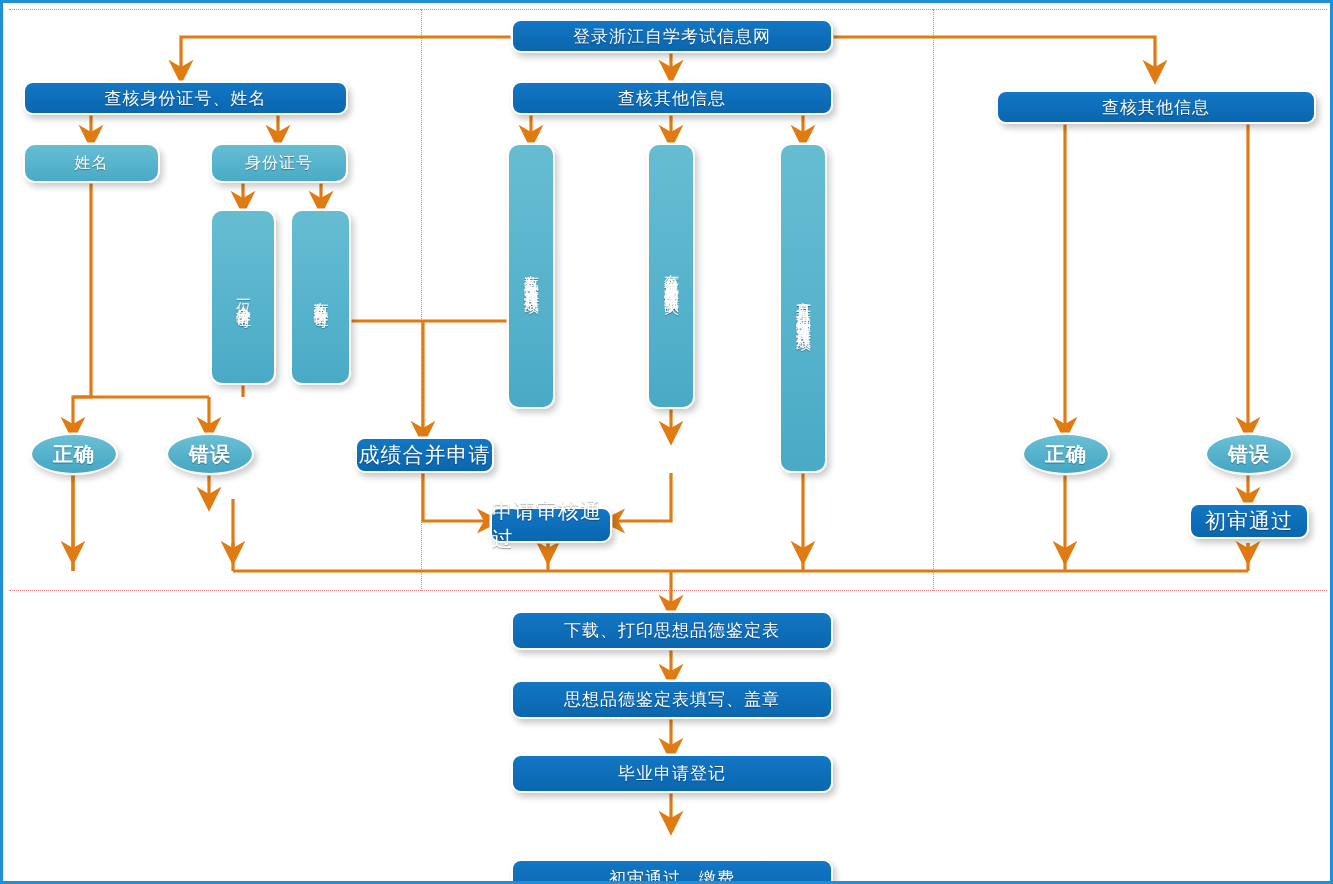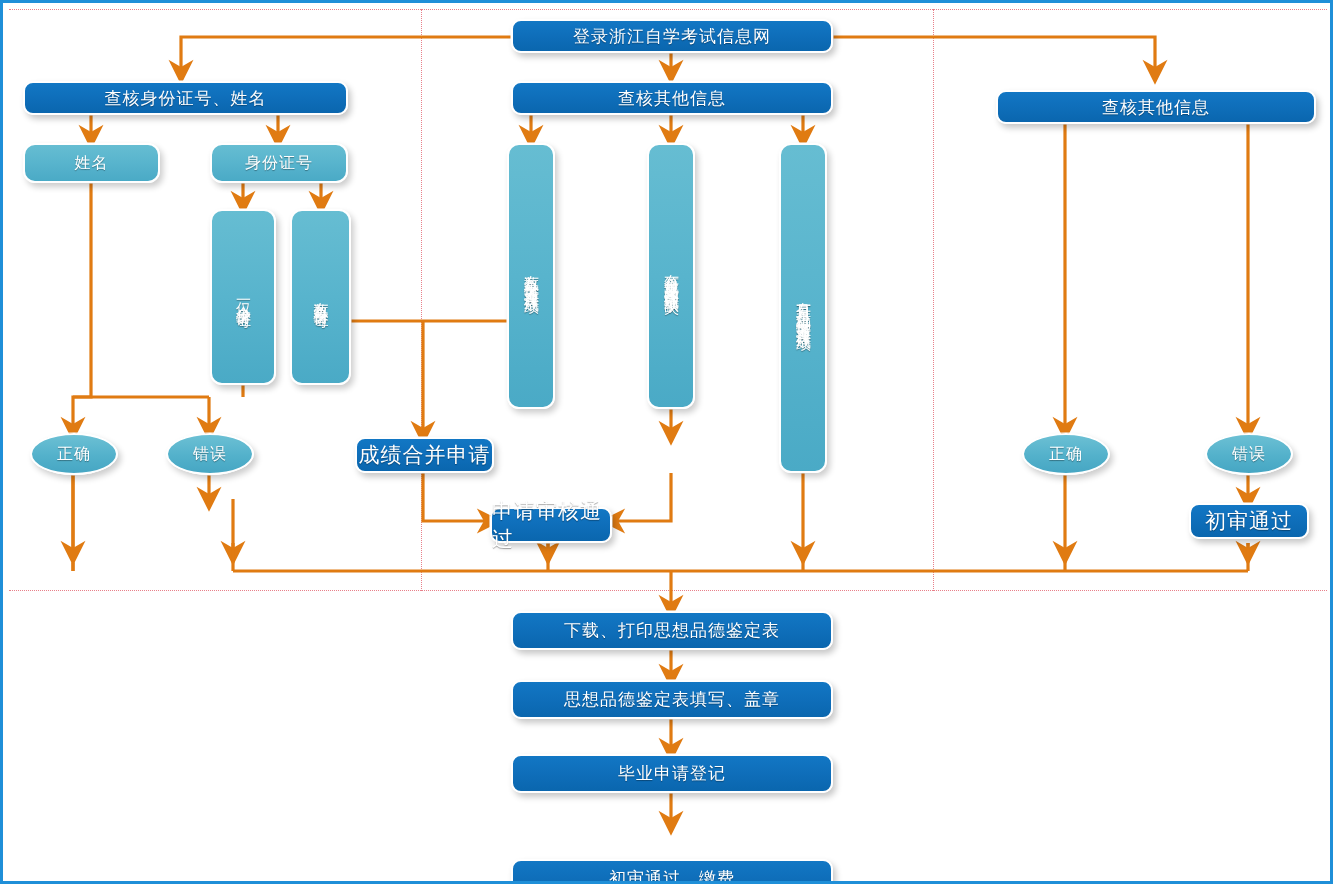--- a/index.html
+++ b/index.html
@@ -46,21 +46,22 @@
     border-radius:12px;
     box-shadow:3px 4px 6px rgba(0,0,0,.20), 0 0 0 1px rgba(255,255,255,.55);
     font-size:16px;
   }
   
   .ellipse{
     background:linear-gradient(to bottom,#6cc0d4 0%,#53b1cb 55%,#46a6c3 100%);
     border:2px solid #ffffff;
     border-radius:50%;
     box-shadow:3px 4px 6px rgba(0,0,0,.20), 0 0 0 1px rgba(255,255,255,.55);
-    font-size:16px;
+    font-size:20px;
+    font-weight:bold;
   }
   
   .vert .cap{
     writing-mode:vertical-rl;
     text-orientation:upright;
     letter-spacing:2px;
     line-height:1;
     font-size:15px;
   }
   .sm{font-size:21px;}

